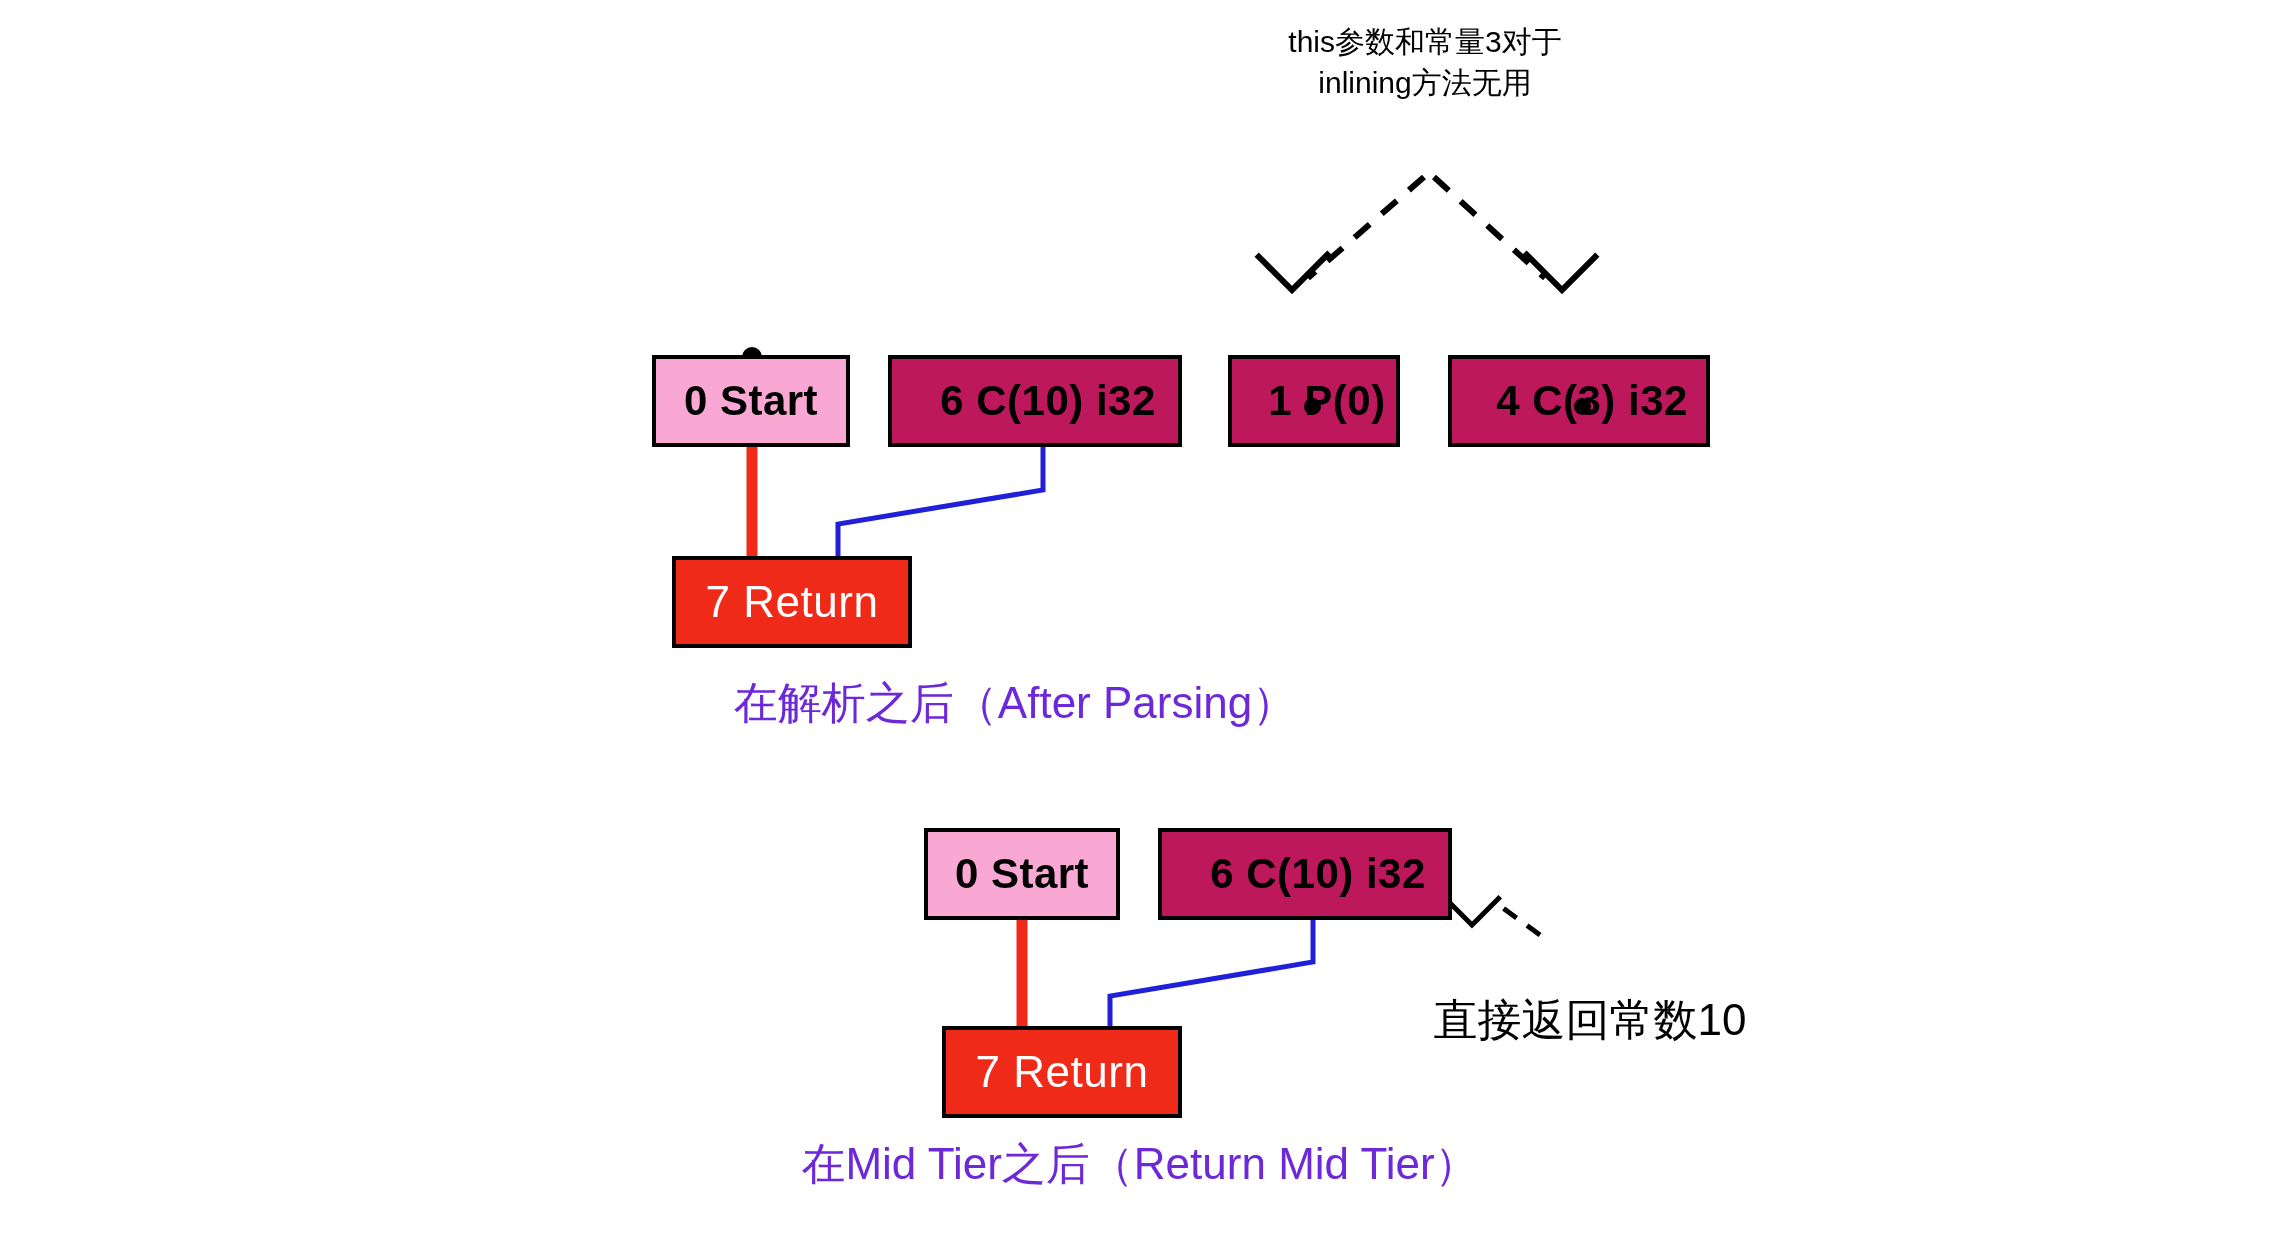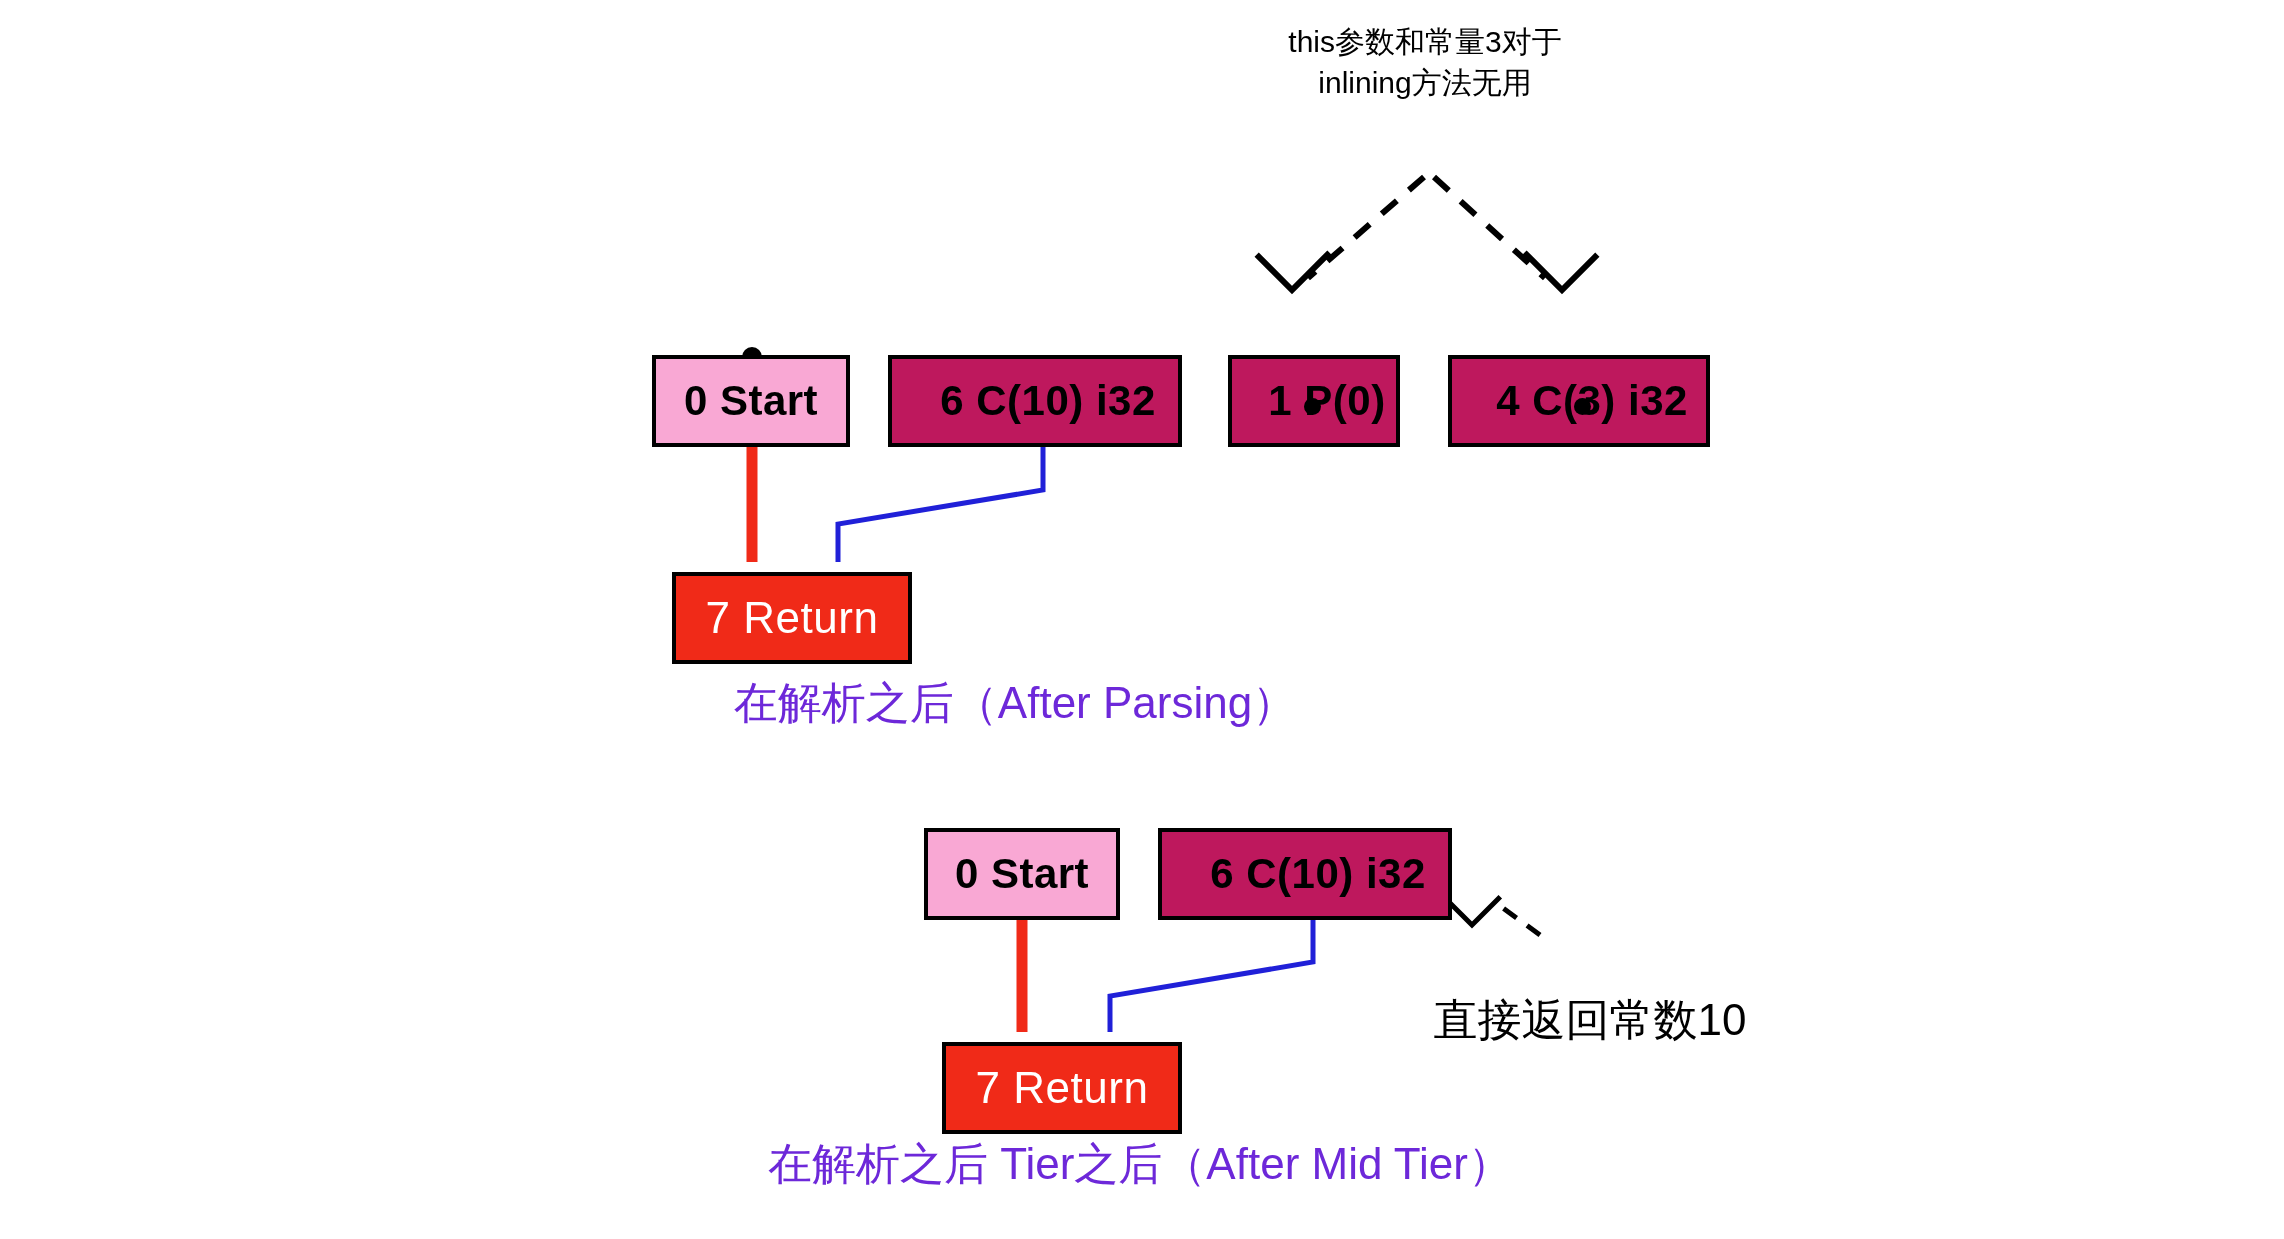--- a/index.html
+++ b/index.html
@@ -44,21 +44,20 @@
   .node-const {
     background: #be185d;
     color: #000000;
     font-weight: bold;
     padding-left: 26px;
   }
   .node-return {
     background: #f02a18;
     color: #ffffff;
     font-weight: normal;
-    margin-top: 16px;
   }
   .node-label {
     line-height: 1;
     padding: 0 6px;
   }
   .annotation {
     position: absolute;
     color: #000000;
     text-align: center;
     line-height: 1.35;
@@ -143,15 +142,15 @@
   <div class="node node-const" style="left:1158px; top:828px; width:294px; height:92px;">
     <span class="node-label" style="font-size:42px;">6 C(10) i32</span>
   </div>
 
   <div class="node node-return" style="left:942px; top:1026px; width:240px; height:92px;">
     <span class="node-label" style="font-size:44px;">7 Return</span>
   </div>
 
   <div class="annotation" style="left:1380px; top:990px; width:420px; font-size:44px;">直接返回常数10</div>
 
-  <div class="caption" style="left:600px; top:1135px; width:1080px; font-size:44px;">在解析之后 Tier之后（After Mid Tier）</div>
+  <div class="caption" style="left:600px; top:1135px; width:1080px; font-size:44px;">在Mid Tier之后（Return Mid Tier）</div>
 
 </div>
 
 </body></html>

